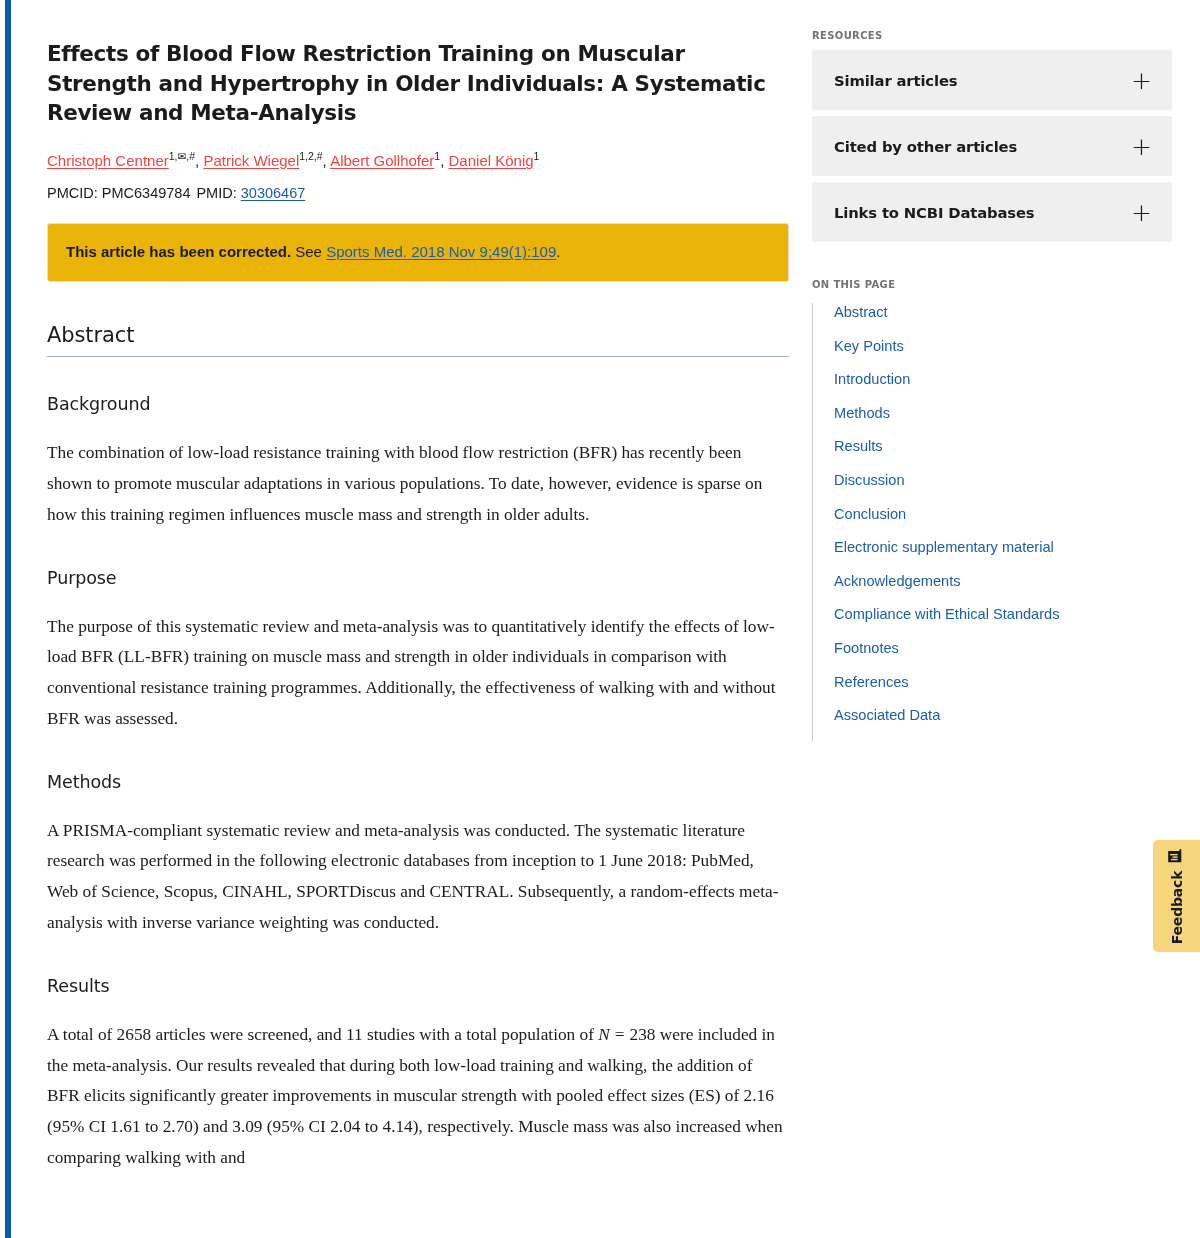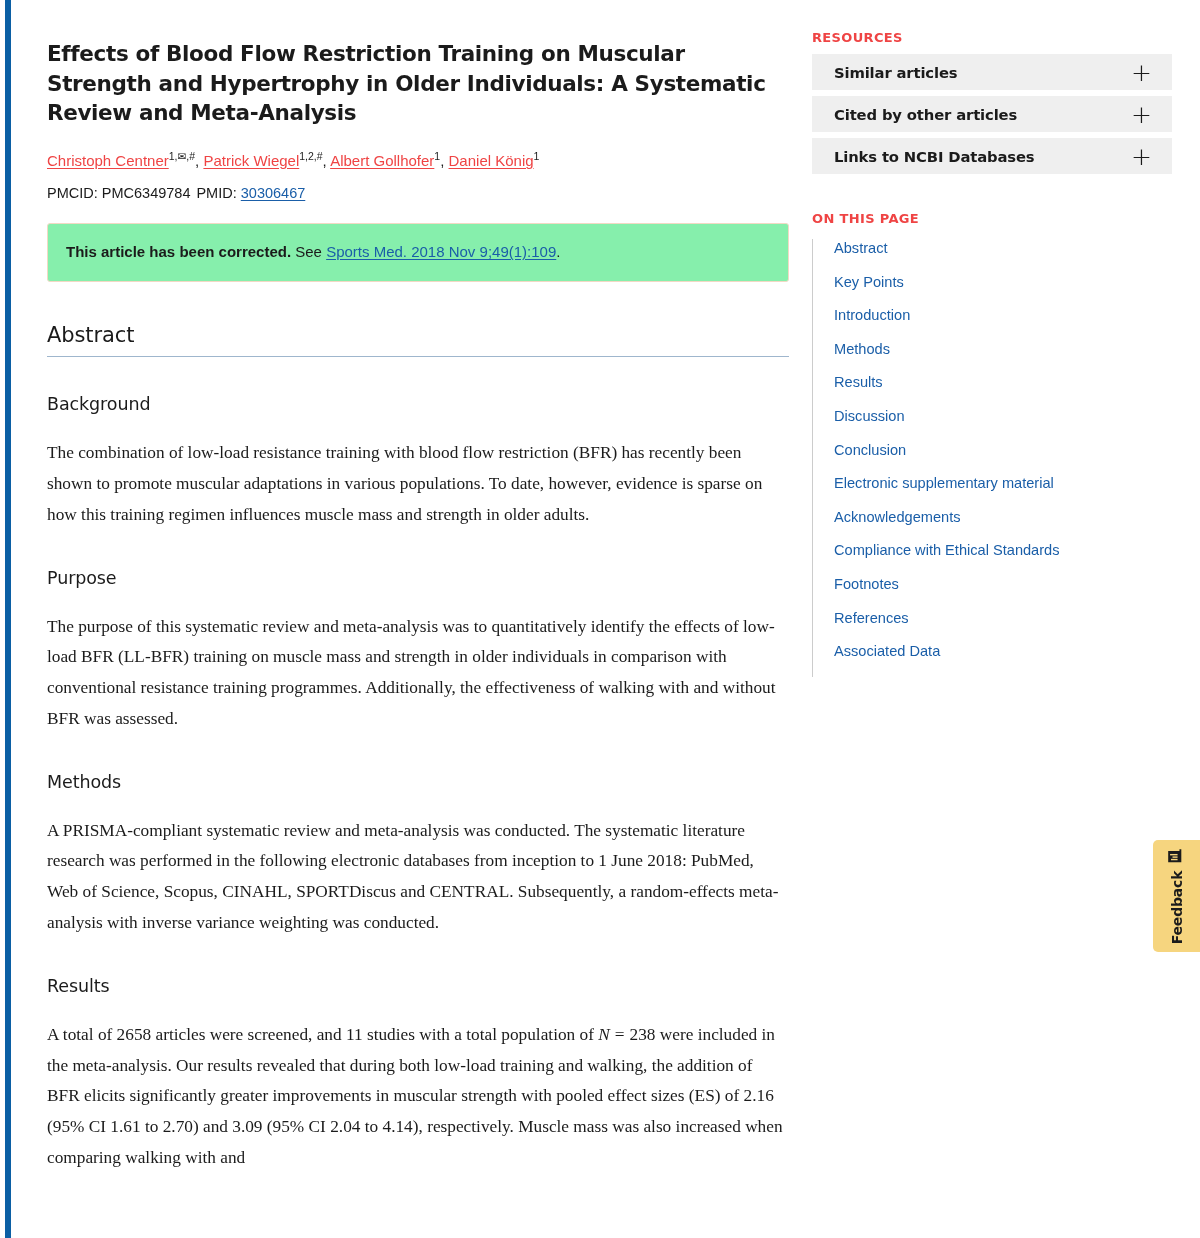--- a/index.html
+++ b/index.html
@@ -90,21 +90,21 @@
   #ids .pmid-link {
     color: #1a5ea8;
     text-decoration: underline;
     text-underline-offset: 2px;
   }
   #ids .gap { display:inline-block; width:6px; }
 
   
   #correction {
     margin-top: 22px;
-    background: #86efac;
+    background: #eab308;
     border: 1px solid #f2d9c4;
     border-radius: 3px;
     padding: 17px 18px 18px 18px;
     font-size: 15px;
     line-height: 1.45;
     color: #1b1b1b;
   }
   #correction .strong { font-weight: bold; }
   #correction a {
     color: #1a5ea8;
@@ -177,31 +177,31 @@
     font-size: 14.5px;
     font-weight: bold;
     letter-spacing: -0.1px;
     padding-right: 18px;
     flex: 1;
     text-align: center;
   }
 
   .side-section-title {
     font-family: "DejaVu Sans", sans-serif;
-    font-size: 13px;
+    font-size: 10px;
     font-weight: bold;
     letter-spacing: 0.35px;
-    color: #ef4444;
+    color: #737373;
     margin-top: 30px;
   }
 
   #resources-list { margin-top: 9px; }
   .accordion-row {
     background: #efefef;
-    height: 36px;
+    height: 60px;
     margin-bottom: 6px;
     display: flex;
     align-items: center;
     justify-content: space-between;
     padding: 0 20px 0 22px;
     cursor: pointer;
   }
   .accordion-row .arow-label {
     font-family: "DejaVu Sans", sans-serif;
     font-size: 14.8px;

